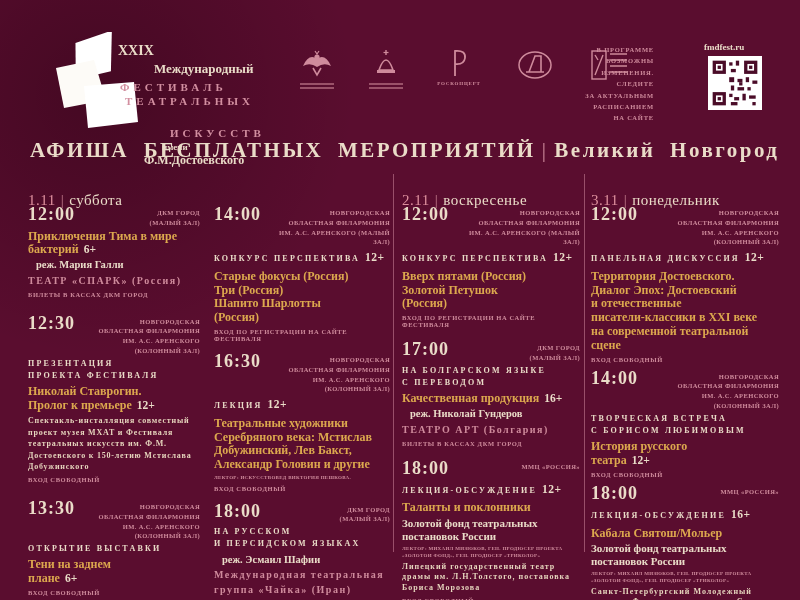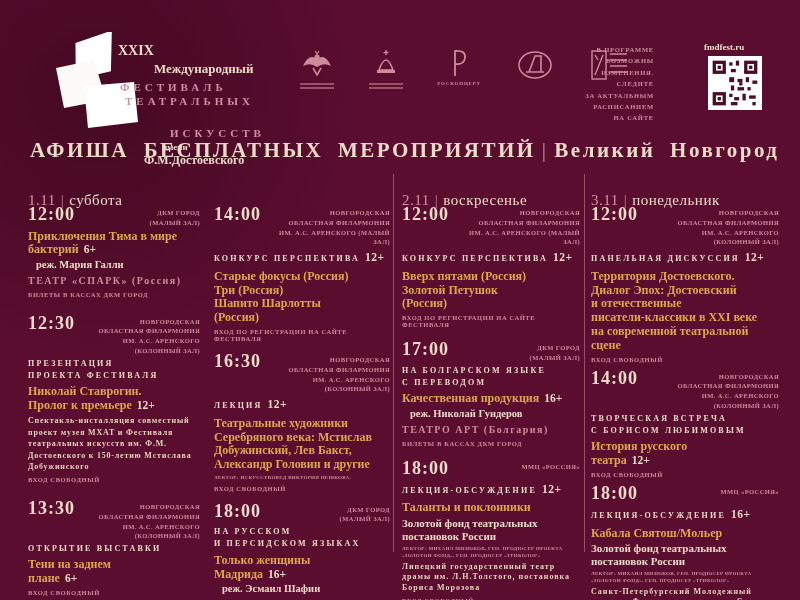--- a/index.html
+++ b/index.html
@@ -263,22 +263,20 @@
       <div class="efoot">ВХОД СВОБОДНЫЙ</div>
     </div>
     <div class="ev">
       <div class="ev-head">
         <span class="time">18:00</span>
         <span class="venue">ДКМ ГОРОД
 (МАЛЫЙ ЗАЛ)</span>
       </div>
       <div class="kind"><span>НА РУССКОМ
 И ПЕРСИДСКОМ ЯЗЫКАХ</span></div>
-      <div class="title"><span class="t">Только женщины
-Мадрида</span><span class="age">16+</span></div>
       <div class="director">реж. Эсмаил Шафии</div>
       <div class="company">Международная театральная группа «Чайка» (Иран)</div>
 
     </div>
   </div>
 
   <div class="col col3">
     <div class="ev">
       <div class="ev-head">
         <span class="time">12:00</span>

